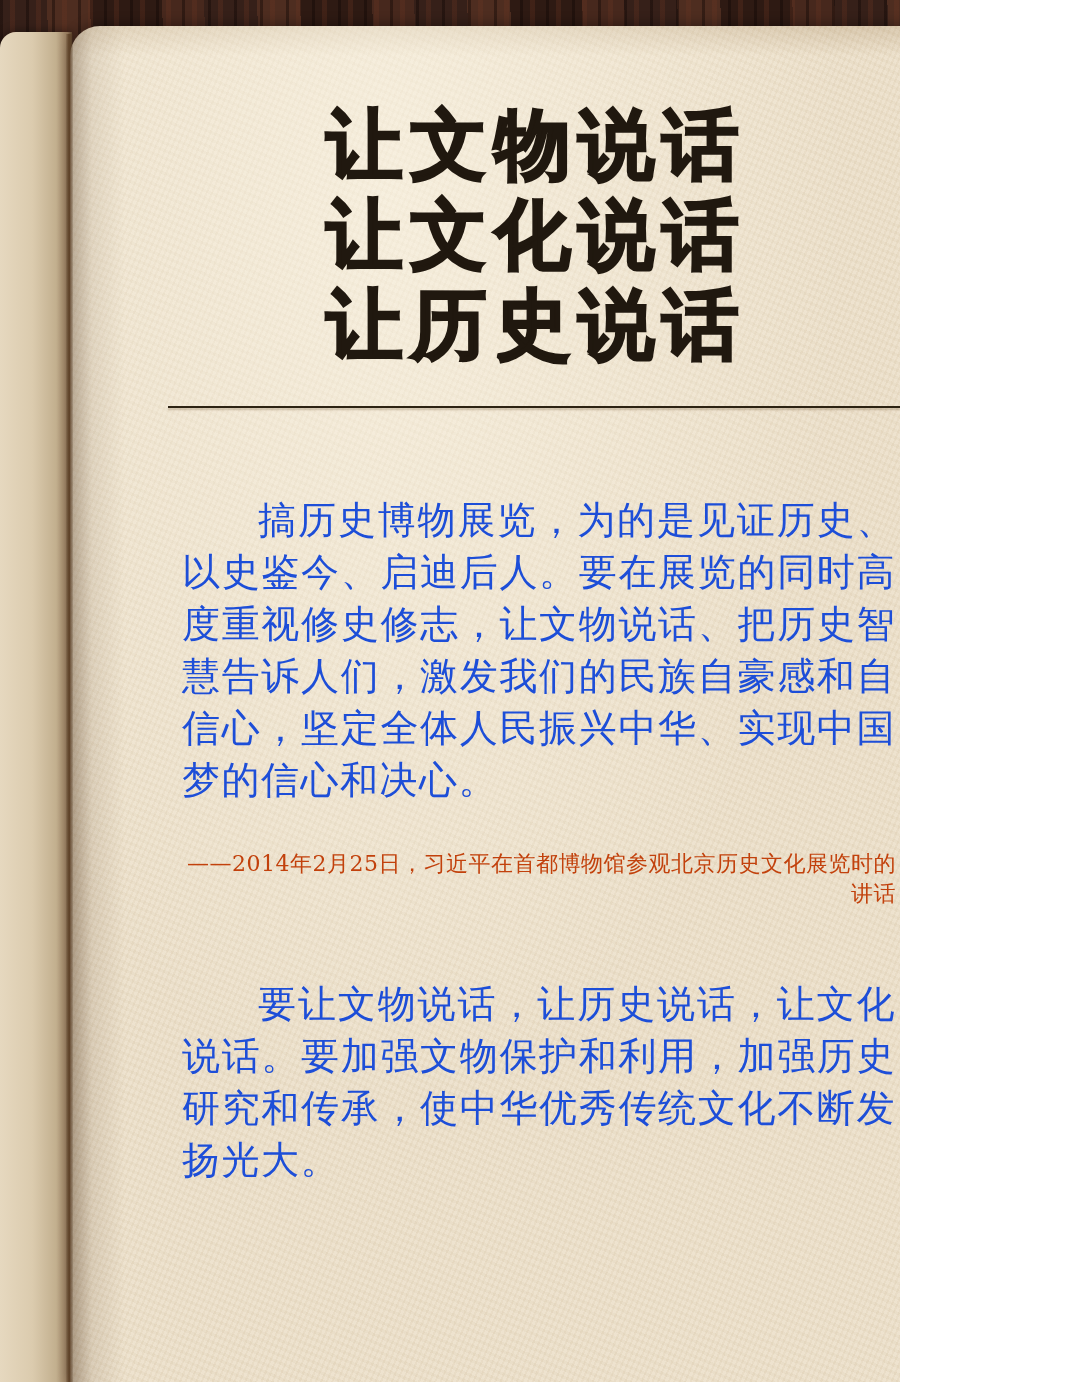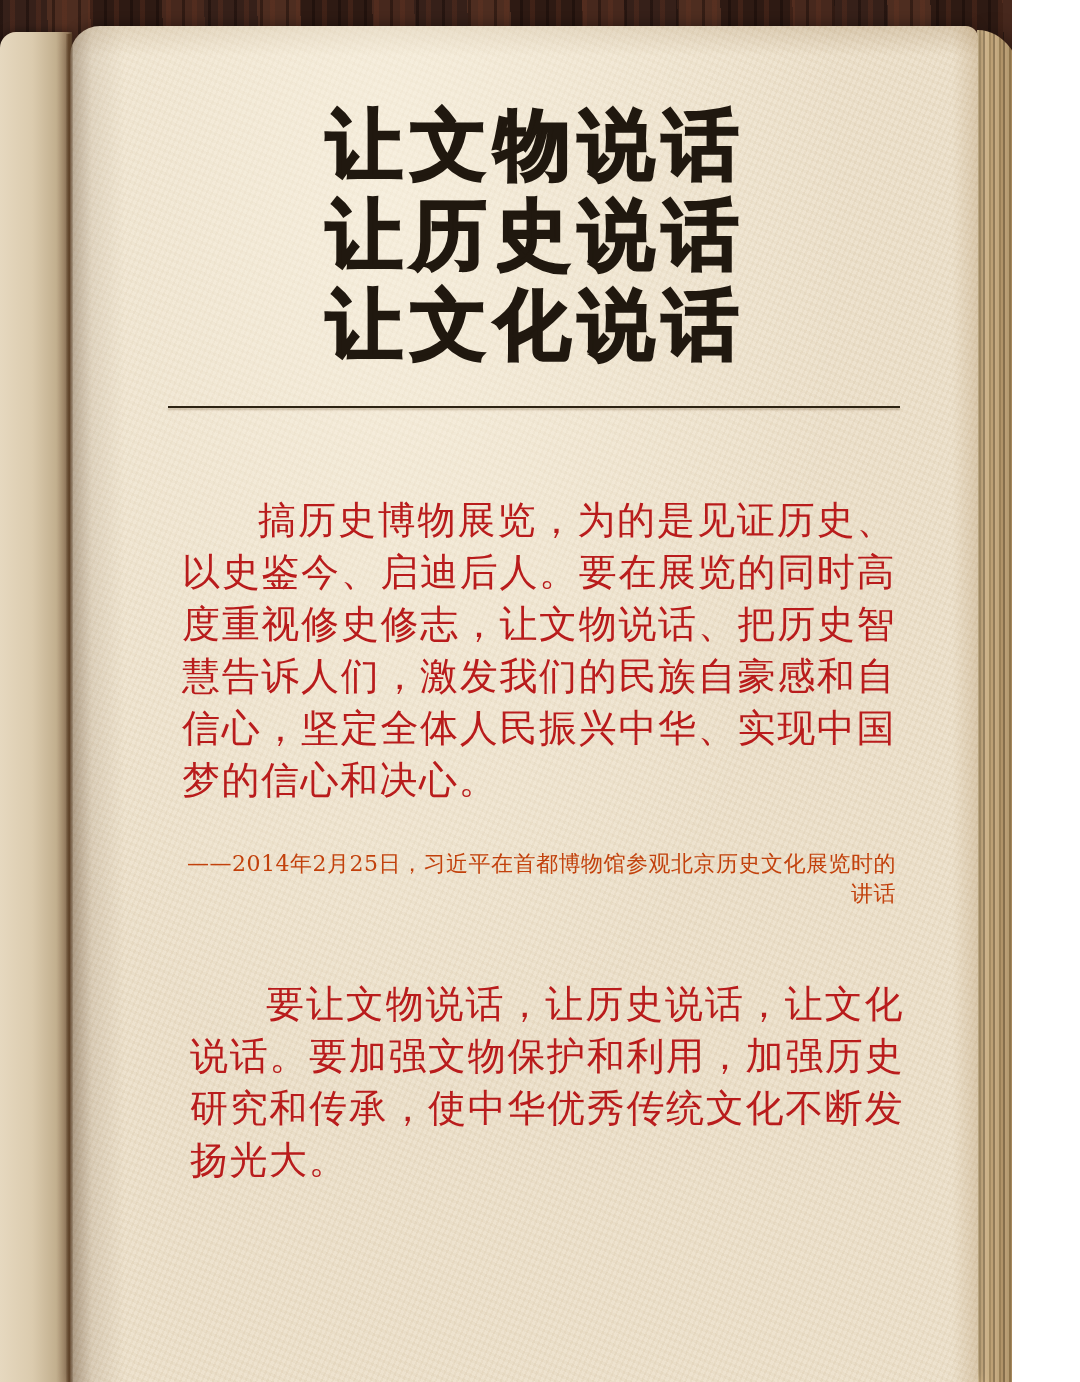--- a/index.html
+++ b/index.html
@@ -1,18 +1,18 @@
 <!DOCTYPE html>
 <html><head>
 <meta charset="utf-8">
 <style>
   html,body{margin:0;padding:0;}
   .canvas{
     position:relative;
-    width:1012px;height:1382px;
+    width:900px;height:1382px;
     overflow:hidden;
     font-family:"DejaVu Serif","Liberation Serif",serif;
   }
 
   
   .wood{
     position:absolute;inset:0;
     background-color:#38211a;
     background-image:
       repeating-linear-gradient(90deg,
@@ -83,26 +83,26 @@
   .divider{
     position:absolute;left:168px;top:406px;width:732px;height:2px;
     background:#2c2212;
     box-shadow:0 2px 2px rgba(120,95,60,0.35);
   }
 
   .quote{
     position:absolute;left:182px;width:714px;margin:0;
     font-size:38px;line-height:52px;
     letter-spacing:1.5px;
-    color:#b91c1c;
+    color:#1d4ed8;
     text-align:justify;
     text-indent:76px;
   }
   .q1{top:494px;}
-  .q2{top:978px;margin-left:8px;}
+  .q2{top:978px;}
 
   .attr{
     position:absolute;left:182px;width:714px;
     font-size:22px;line-height:30px;
     color:#c2410c;
     text-align:right;
     letter-spacing:0.5px;
   }
   .a1{top:849px;}
   .a2{top:1261px;}
@@ -113,22 +113,22 @@
 <div class="canvas">
   <div class="wood"></div>
 
   <div class="left-page"></div>
   <div class="page-stack"></div>
   <div class="page"></div>
   <div class="crease"></div>
 
   <div class="title">
     <div>让文物说话</div>
+    <div>让文化说话</div>
     <div>让历史说话</div>
-    <div>让文化说话</div>
   </div>
 
   <div class="divider"></div>
 
   <p class="quote q1">搞历史博物展览，为的是见证历史、以史鉴今、启迪后人。要在展览的同时高度重视修史修志，让文物说话、把历史智慧告诉人们，激发我们的民族自豪感和自信心，坚定全体人民振兴中华、实现中国梦的信心和决心。</p>
   <div class="attr a1">——2014年2月25日，习近平在首都博物馆参观北京历史文化展览时的讲话</div>
 
   <p class="quote q2">要让文物说话，让历史说话，让文化说话。要加强文物保护和利用，加强历史研究和传承，使中华优秀传统文化不断发扬光大。</p>
 </div>
 

